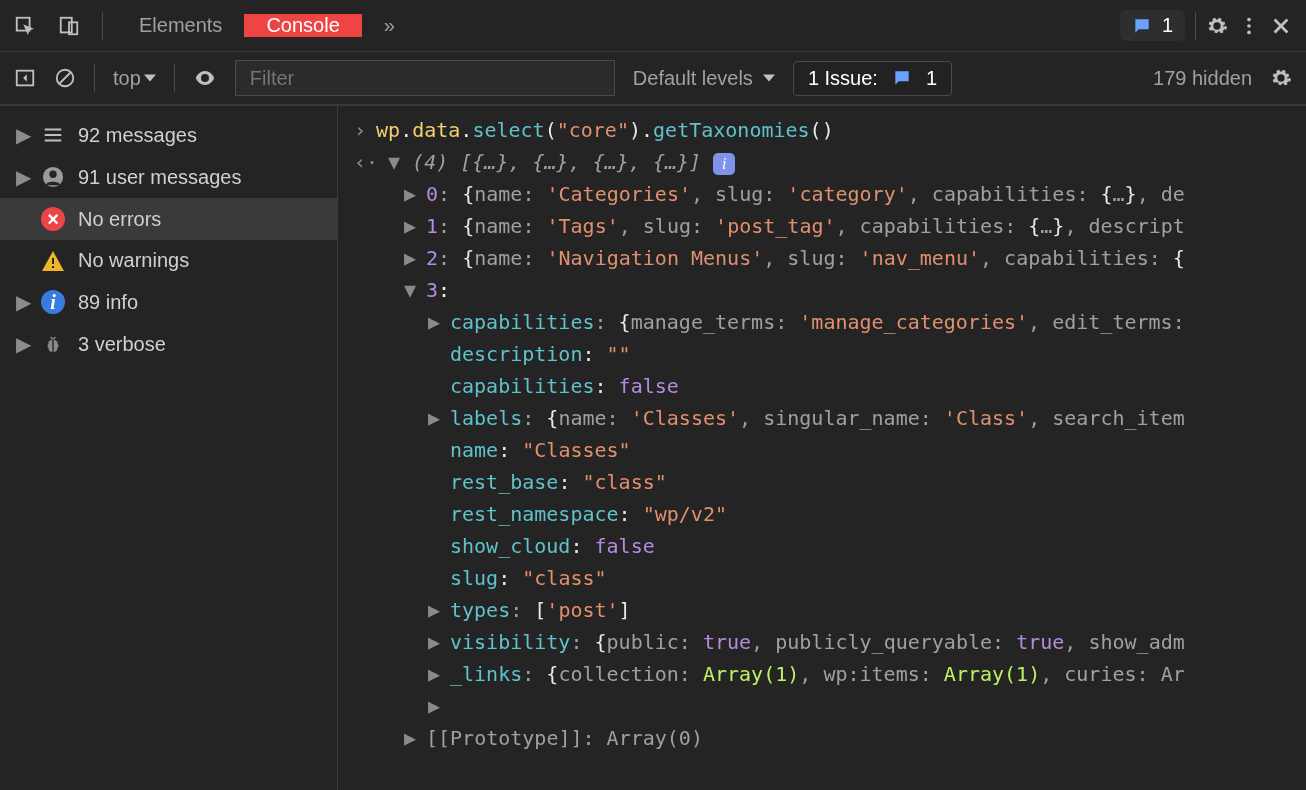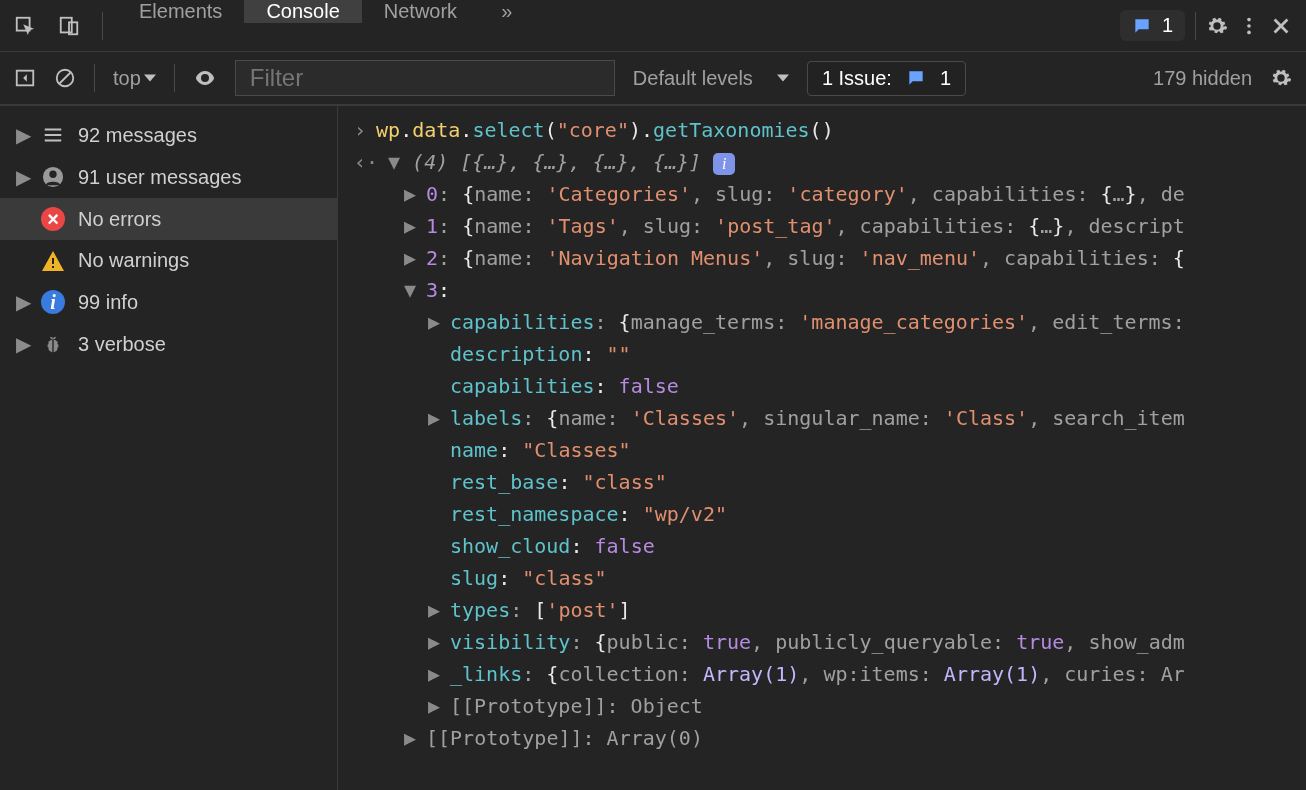--- a/index.html
+++ b/index.html
@@ -6,54 +6,54 @@
   html,body{height:100%}
   body{background:#242424;font-family:"Helvetica Neue",Arial,sans-serif;color:#d5d5d5;font-size:20px;overflow:hidden}
   :root{
     --bg:#242424;--bg-darker:#1b1b1b;--bg-tab:#000;--border:#3a3a3a;--border-light:#4a4a4a;
     --muted:#a0a0a0;--bright:#e9e9e9;--yellow:#f5d16d;--cyan:#5ec3cc;--str:#e18f6f;--purple:#b68ae0;
     --chip:#7f94e8;--error:#eb4646;--warn:#f0b429;--info:#3a7be0;--verbose:#6b6b6b;--white:#fff
   }
   
   .topbar{display:flex;align-items:center;height:52px;border-bottom:1px solid var(--border);background:var(--bg)}
   .tb-left{display:flex;align-items:center;padding:0 14px;gap:22px}
-  .tabs{display:flex;align-items:flex-start;height:100%}
+  .tabs{display:flex;align-items:center;height:100%}
   .tab{display:flex;align-items:center;padding:0 22px;color:var(--muted);cursor:pointer}
-  .tab.active{background:#404040;color:#fff}
+  .tab.active{background:#ef4444;color:#fff}
   .tb-right{margin-left:auto;display:flex;align-items:center;gap:10px;padding-right:14px}
   .issues-chip{display:flex;align-items:center;background:#2e2e2e;border-radius:6px;padding:4px 12px;gap:10px;color:#fff}
   .issues-chip .bubble{color:#6aa2ff}
   .ic{display:inline-flex;align-items:center;justify-content:center;color:#bfbfbf}
   .ic svg{display:block}
   .vbar{width:1px;height:28px;background:var(--border-light)}
   
   .toolbar{display:flex;align-items:center;height:54px;padding:0 14px;border-bottom:2px solid var(--border);gap:18px}
   .ctx-scope{display:flex;align-items:center;gap:3px;color:var(--muted)}
-  .filter{flex:0 0 380px;height:36px;border:1px solid var(--border-light);background:#2b2b2b;color:var(--muted);padding:0 14px;font-size:24px}
-  .lvl{display:flex;align-items:center;gap:24px;color:var(--muted)}
+  .filter{flex:0 0 380px;height:36px;border:1px solid var(--border-light);background:#2b2b2b;color:var(--muted);padding:0 14px;font-size:20px}
+  .lvl{display:flex;align-items:center;gap:10px;color:var(--muted)}
   .issue-box{display:flex;align-items:center;gap:14px;border:1px solid var(--border-light);border-radius:4px;padding:5px 14px;color:#fff;background:#222}
   .hidden-count{color:var(--muted);margin-left:auto}
   
   .main{display:flex;height:calc(100% - 106px)}
   .sidebar{width:338px;border-right:1px solid var(--border);padding-top:8px}
   .sb-row{display:flex;align-items:center;gap:12px;padding:9px 16px;color:#d0d0d0;cursor:pointer}
   .sb-row.selected{background:#3a3a3a}
   .sb-arrow{color:#8c8c8c;width:12px}
   .sb-indent{width:12px}
   .sb-ico{width:26px;display:flex;justify-content:center}
   .circle{width:24px;height:24px;border-radius:50%;display:flex;align-items:center;justify-content:center}
   .c-err{background:var(--error);color:#fff;font-weight:bold}
   .c-info{background:var(--info);color:#fff;font-weight:bold;font-family:Georgia,serif;font-style:italic}
   
   .console{flex:1;overflow:hidden;font-family:ui-monospace,Menlo,Consolas,monospace;font-size:20px;line-height:32px;color:#d5d5d5}
   .cwrap{padding:8px 0 20px 16px;white-space:nowrap}
   .row{display:flex;align-items:flex-start;gap:10px}
   .gut{color:#8a8a8a}
   .code{white-space:pre}
-  .y{color:var(--yellow)}.c{color:var(--cyan)}.s{color:var(--str)}.p{color:var(--purple)}.g{color:var(--muted)}.w{color:var(--bright)}.wht{color:#c4b5fd}
+  .y{color:var(--yellow)}.c{color:var(--cyan)}.s{color:var(--str)}.p{color:var(--purple)}.g{color:var(--muted)}.w{color:var(--bright)}.wht{color:#bef264}
   .ital{font-style:italic}
   .chip{display:inline-flex;align-items:center;justify-content:center;width:22px;height:22px;border-radius:5px;background:var(--chip);color:#fff;font-style:italic;font-family:Georgia,serif;font-size:16px;vertical-align:middle}
   .exp-row{display:flex;align-items:flex-start;gap:8px}
   .tri{color:#8a8a8a;width:14px;display:inline-block}
   .lvl1{padding-left:50px}.lvl2{padding-left:74px}
 </style>
 </head>
 <body>
 
 <div class="topbar">
@@ -71,23 +71,20 @@
         </svg>
     </span>
     <span class="vbar"></span>
   </div>
   <div class="tabs">
     <div class="tab">
         <span>Elements</span>
       </div>
     <div class="tab active">
         <span>Console</span>
-      </div>
-    <div class="tab">
-        <span>Network</span>
       </div>
     <div class="tab">
         <span>»</span>
       </div>
   </div>
   <div class="tb-right">
     <div class="issues-chip">
       <span class="bubble ic">
         <svg width="20" height="20" viewBox="0 0 24 24" fill="currentColor">
             <path d="M4 4h16v12H8l-4 4V4z"></path>
@@ -208,21 +205,21 @@
             <rect x="11" y="16" width="2" height="2" fill="#242424"></rect>
           </svg>
         </span>
       <span>No warnings</span>
     </div>
     <div class="sb-row">
       <span class="sb-arrow">▶</span>
       <span class="sb-ico">
           <span class="circle c-info">i</span>
         </span>
-      <span>99 info</span>
+      <span>89 info</span>
     </div>
     <div class="sb-row">
       <span class="sb-arrow">▶</span>
       <span class="sb-ico ic" style="color:#8a8a8a">
           <svg width="22" height="22" viewBox="0 0 24 24" fill="currentColor">
             <ellipse cx="12" cy="14" rx="6" ry="7"></ellipse>
             <path d="M12 7a3 3 0 013-3 3 3 0 01-6 0 3 3 0 013 3z"></path>
             <path d="M4 10l3 2M4 18l3-2M20 10l-3 2M20 18l-3-2M12 7v14" stroke="#242424" stroke-width="1.5"></path>
           </svg>
         </span>
@@ -306,21 +303,20 @@
       <div class="exp-row lvl2">
           <span class="tri">▶</span>
           <span class="code"><span class="c">visibility</span><span id="vis"><span class="g">:</span><span class="g"> </span><span class="w">{</span><span class="g">p</span><span class="g">u</span><span class="g">b</span><span class="g">l</span><span class="g">i</span><span class="g">c</span><span class="g">:</span><span class="g"> </span><span class="p">true</span><span class="g">,</span><span class="g"> </span><span class="g">p</span><span class="g">u</span><span class="g">b</span><span class="g">l</span><span class="g">i</span><span class="g">c</span><span class="g">l</span><span class="g">y</span><span class="g">_</span><span class="g">q</span><span class="g">u</span><span class="g">e</span><span class="g">r</span><span class="g">y</span><span class="g">a</span><span class="g">b</span><span class="g">l</span><span class="g">e</span><span class="g">:</span><span class="g"> </span><span class="p">true</span><span class="g">,</span><span class="g"> </span><span class="g">s</span><span class="g">h</span><span class="g">o</span><span class="g">w</span><span class="g">_</span><span class="g">a</span><span class="g">d</span><span class="g">m</span></span></span>
         </div>
       <div class="exp-row lvl2">
           <span class="tri">▶</span>
           <span class="code"><span class="c">_links</span><span id="lnk"><span class="g">:</span><span class="g"> </span><span class="w">{</span><span class="g">c</span><span class="g">o</span><span class="g">l</span><span class="g">l</span><span class="g">e</span><span class="g">c</span><span class="g">t</span><span class="g">i</span><span class="g">o</span><span class="g">n</span><span class="g">:</span><span class="g"> </span><span class="wht">Array(1)</span><span class="g">,</span><span class="g"> </span><span class="g">w</span><span class="g">p</span><span class="g">:</span><span class="g">i</span><span class="g">t</span><span class="g">e</span><span class="g">m</span><span class="g">s</span><span class="g">:</span><span class="g"> </span><span class="wht">Array(1)</span><span class="g">,</span><span class="g"> </span><span class="g">c</span><span class="g">u</span><span class="g">r</span><span class="g">i</span><span class="g">e</span><span class="g">s</span><span class="g">:</span><span class="g"> </span><span class="g">A</span><span class="g">r</span></span></span>
         </div>
       <div class="exp-row lvl2">
           <span class="tri">▶</span>
-          <span class="code g">[[Prototype]]: Object</span>
         </div>
       <div class="exp-row lvl1">
           <span class="tri">▶</span>
           <span class="code g">[[Prototype]]: Array(0)</span>
         </div>
     </div>
   </div>
 </div>
 
 </body></html>

